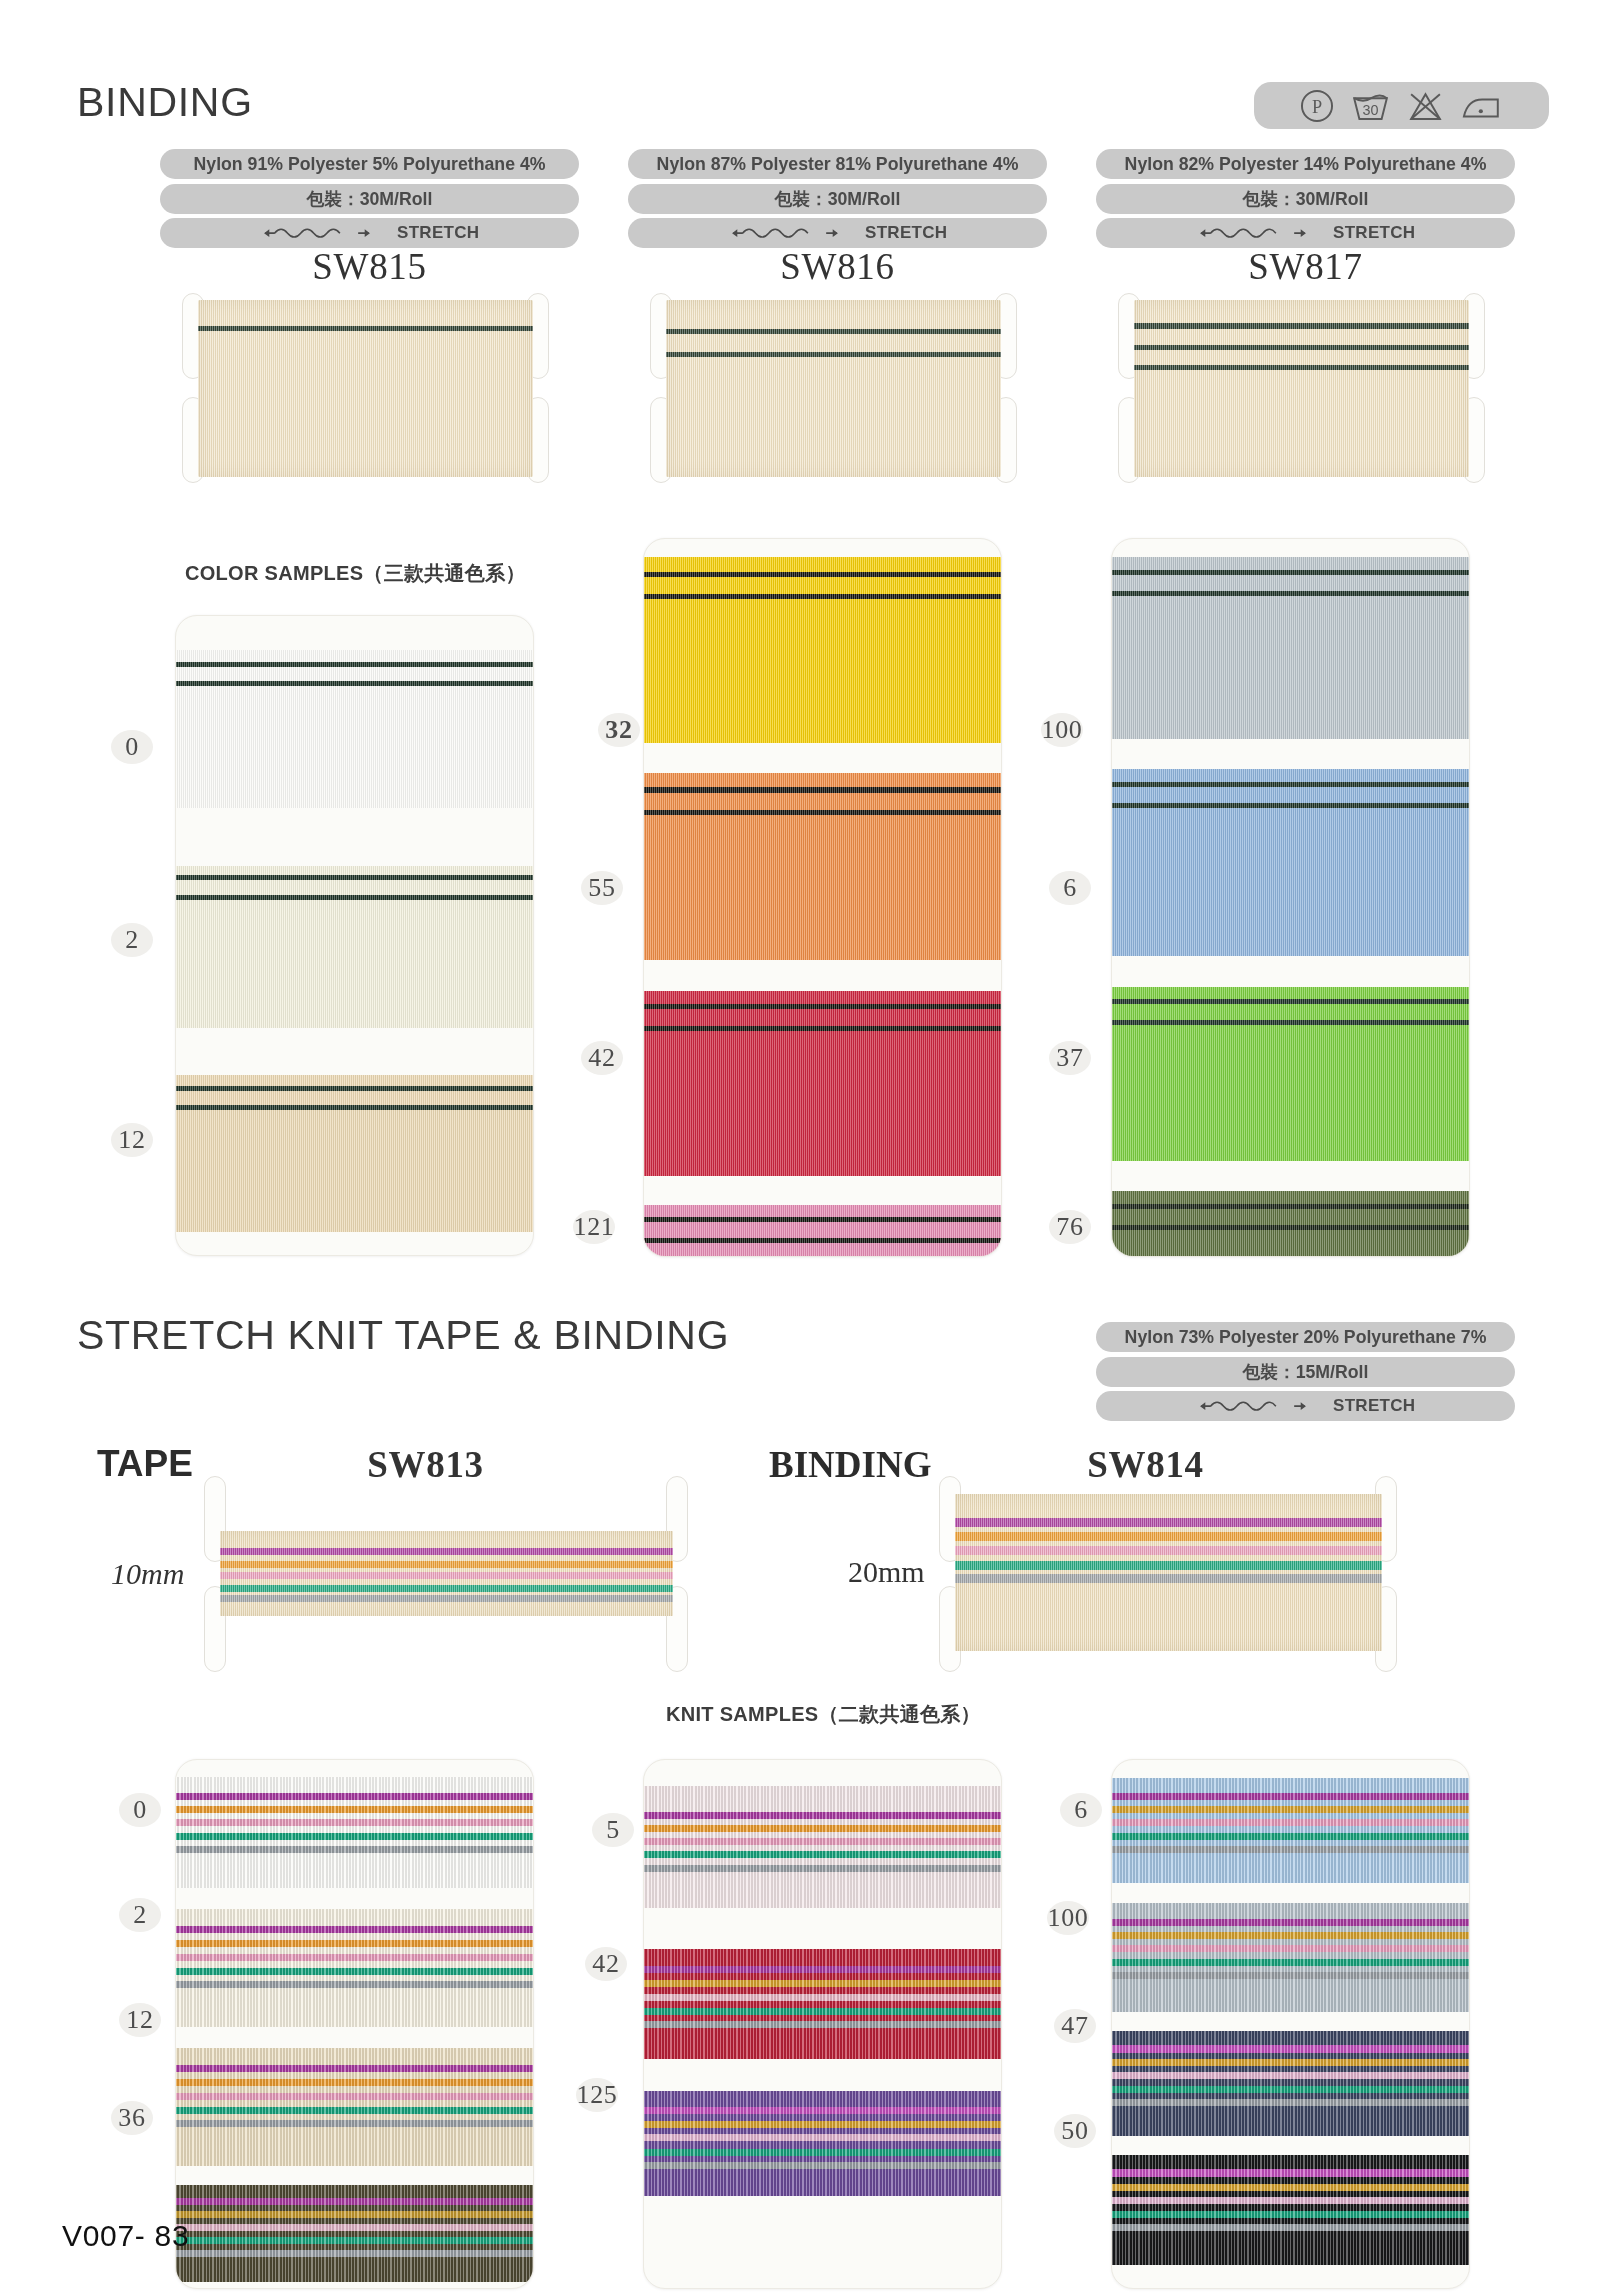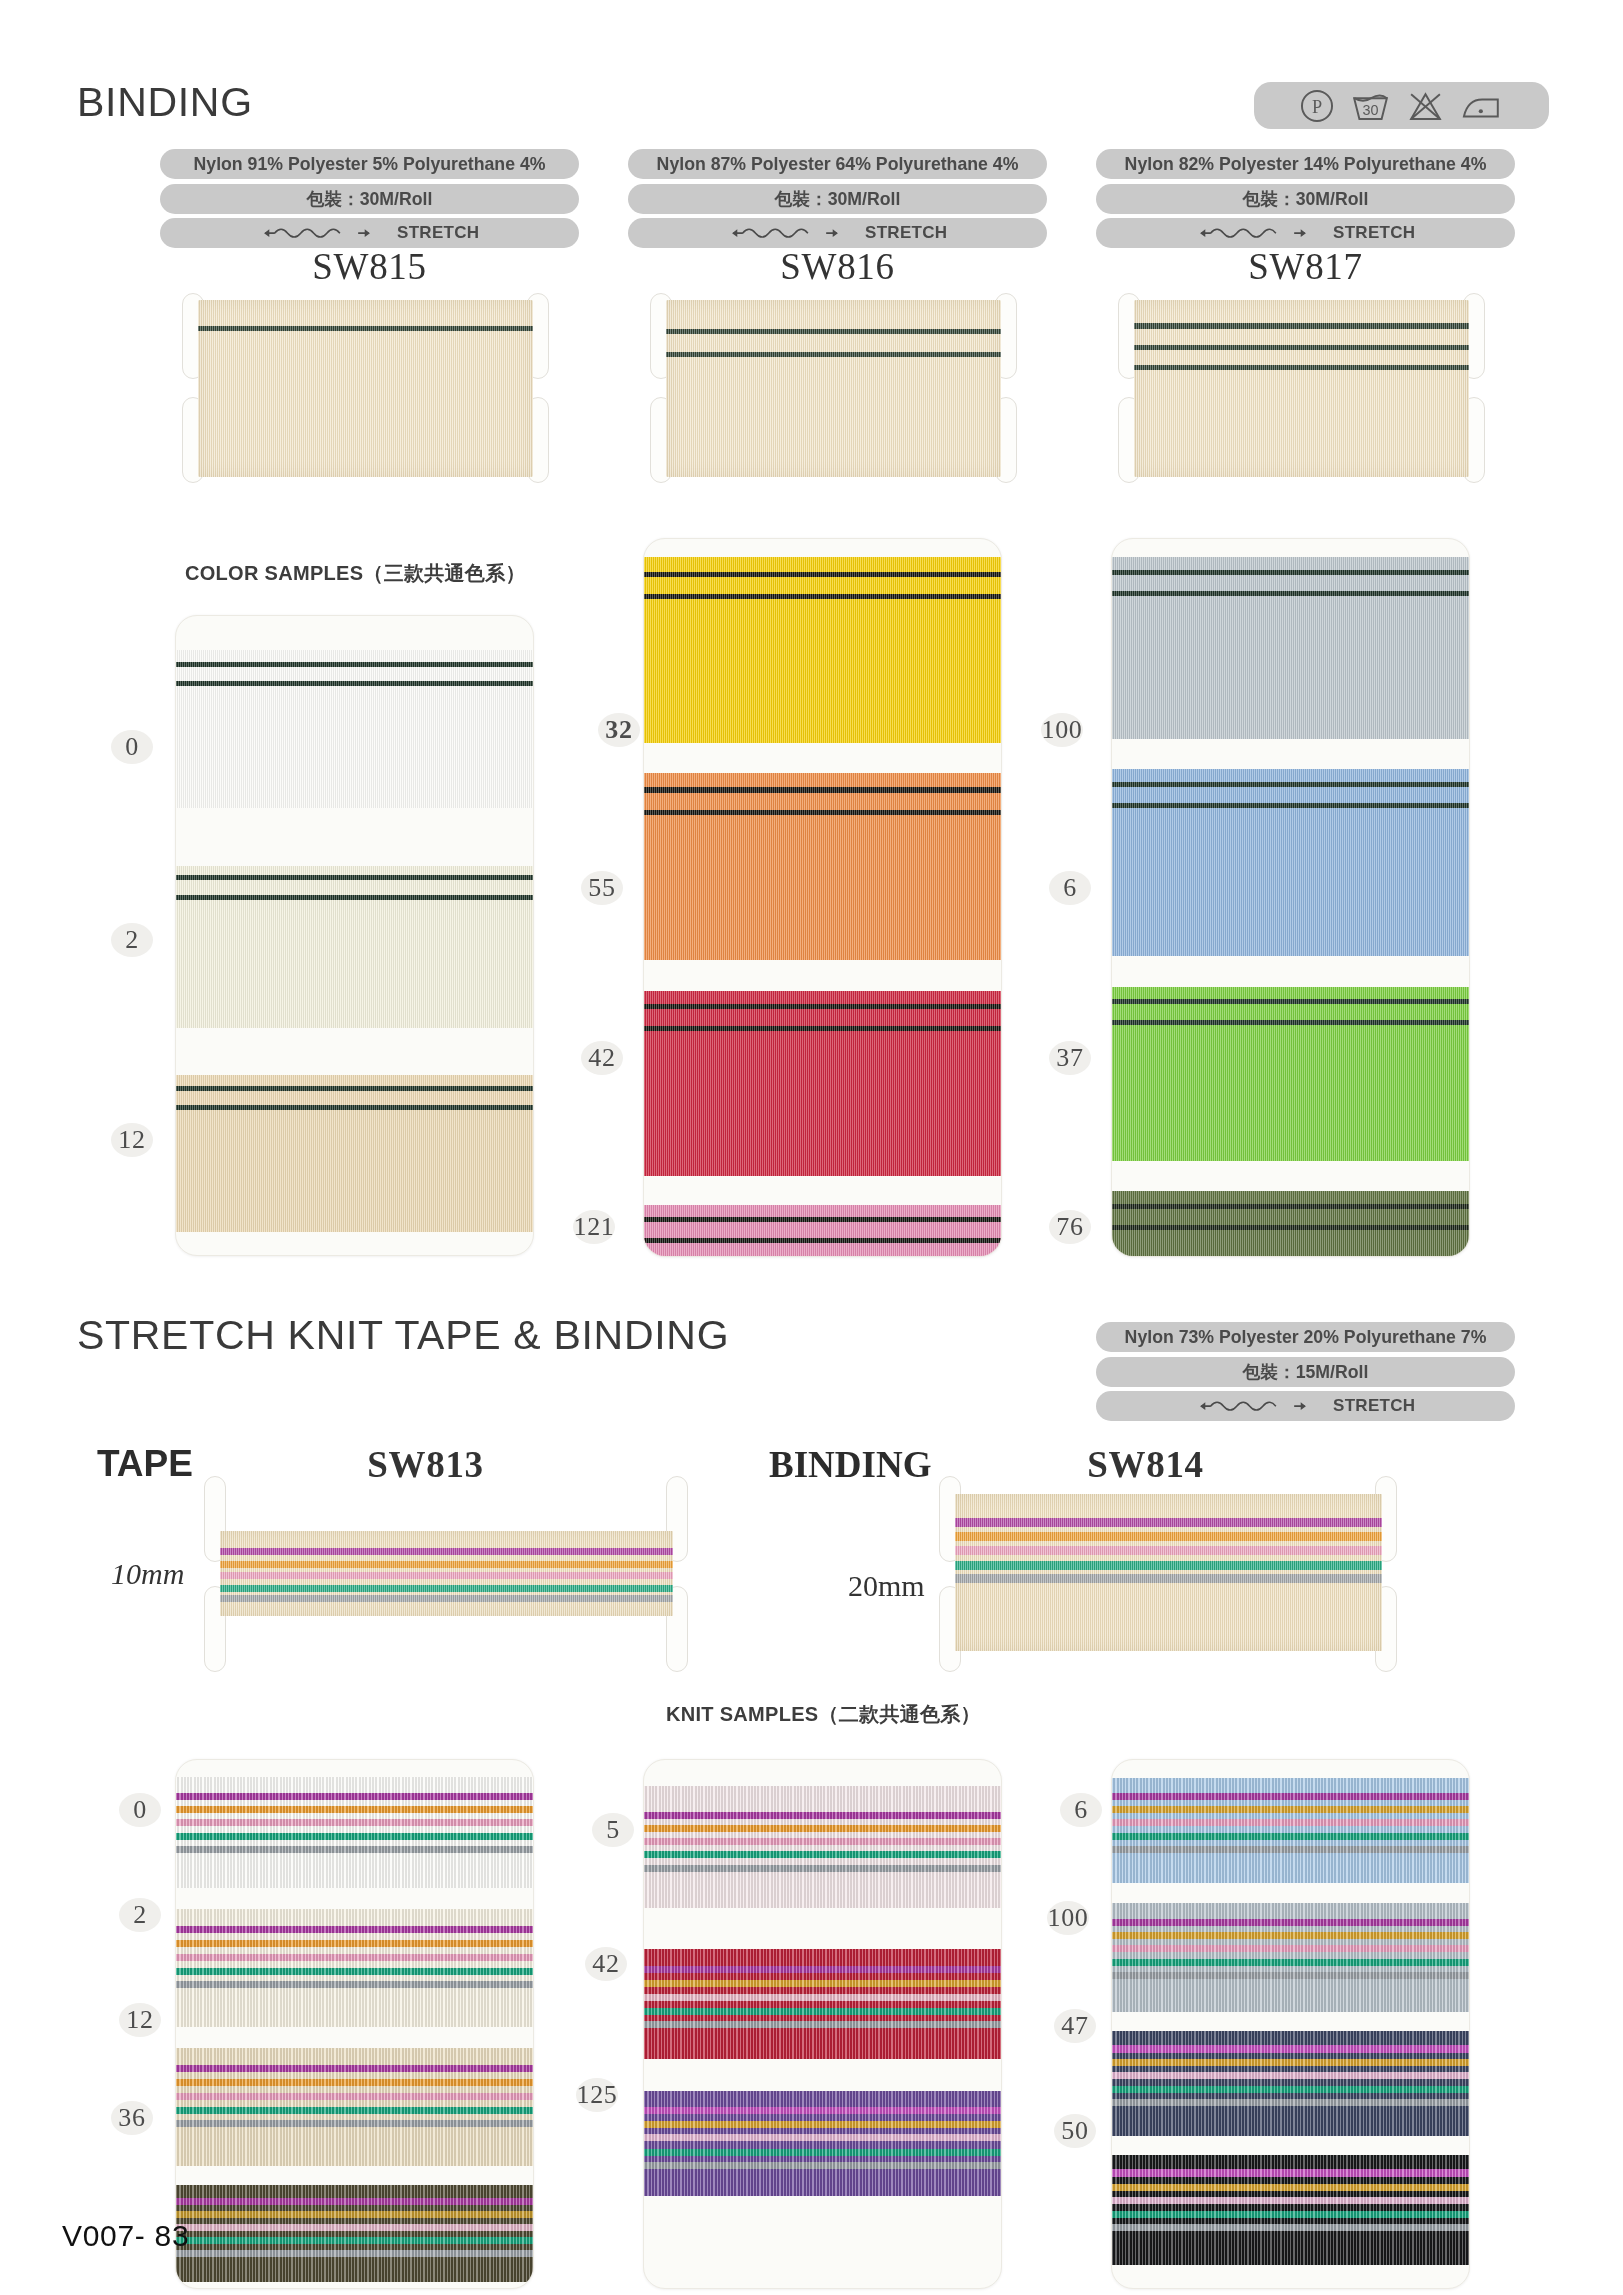--- a/index.html
+++ b/index.html
@@ -194,21 +194,21 @@
   <div class="clip bl" style="left:0;"></div>
     <div class="clip br" style="right:0;"></div>
   <div class="tape-wrap" style="left:15.7px;top:6.5px;width:335px;height:177px;border-radius:2px;">
     <div class="tape">
       <div class="stripe" style="top:26px;height:5.9px;background:#1d3226;"></div>
     </div>
   </div>
 </div>
 
 <div class="pill-stack" style="position:absolute;left:628px;top:149px;width:419px;">
-  <div class="pill">Nylon 87%  Polyester 64%  Polyurethane 4%</div>
+  <div class="pill">Nylon 87%  Polyester 81%  Polyurethane 4%</div>
   <div class="pill">包裝：30M/Roll</div>
   <div class="pill">
     <div class="stretch-row">
       <svg width="131" height="18.3" viewBox="0 0 200 28">
           <path d="M8 14 L22 14 M22 14 q10 -12 20 0 q10 12 20 0 q10 -12 20 0 q10 12 20 0 q10 -12 20 0 M150 14 L166 14" fill="none" stroke="#4a4a4a" stroke-width="2.4"></path>
           <path d="M14 8 L6 14 L14 20 Z M160 8 L168 14 L160 20 Z" fill="#4a4a4a"></path>
         </svg>
       <span>STRETCH</span>
     </div>
   </div>
@@ -351,21 +351,21 @@
       <div class="stripe" style="top:29.5px;height:7.2px;background:#eb9b2e;"></div>
       <div class="stripe" style="top:41px;height:7.2px;background:#e89cbc;"></div>
       <div class="stripe" style="top:54px;height:7.2px;background:#16a47d;"></div>
       <div class="stripe" style="top:64px;height:7.2px;background:#9aa0a6;"></div>
     </div>
   </div>
 </div>
 
 <div style="position:absolute;left:769px;top:1443px;font-family:'Liberation Serif',serif;font-size:37px;font-weight:700;color:#2c2c2c;">BINDING</div>
 <div class="code" style="position:absolute;left:1008px;top:1443px;width:275px;font-weight:700;">SW814</div>
-<div class="label-left" style="left:848px;top:1555px;margin-top:14px;">20mm</div>
+<div class="label-left" style="left:848px;top:1555px;">20mm</div>
 <div class="card" style="position:absolute;left:939px;top:1476px;width:458px;height:196px;">
   <div class="clip" style="left:0;"></div>
     <div class="clip" style="right:0;"></div>
   <div class="clip bl" style="left:0;"></div>
     <div class="clip br" style="right:0;"></div>
   <div class="tape-wrap" style="left:15.7px;top:18.3px;width:427px;height:157px;border-radius:1.3px;">
     <div class="tape" style="background:#eee0c0;">
       <div class="stripe" style="top:23.6px;height:9.2px;background:#a93aa2;"></div>
       <div class="stripe" style="top:38px;height:9.2px;background:#eb9b2e;"></div>
       <div class="stripe" style="top:52px;height:9.2px;background:#e89cbc;"></div>

